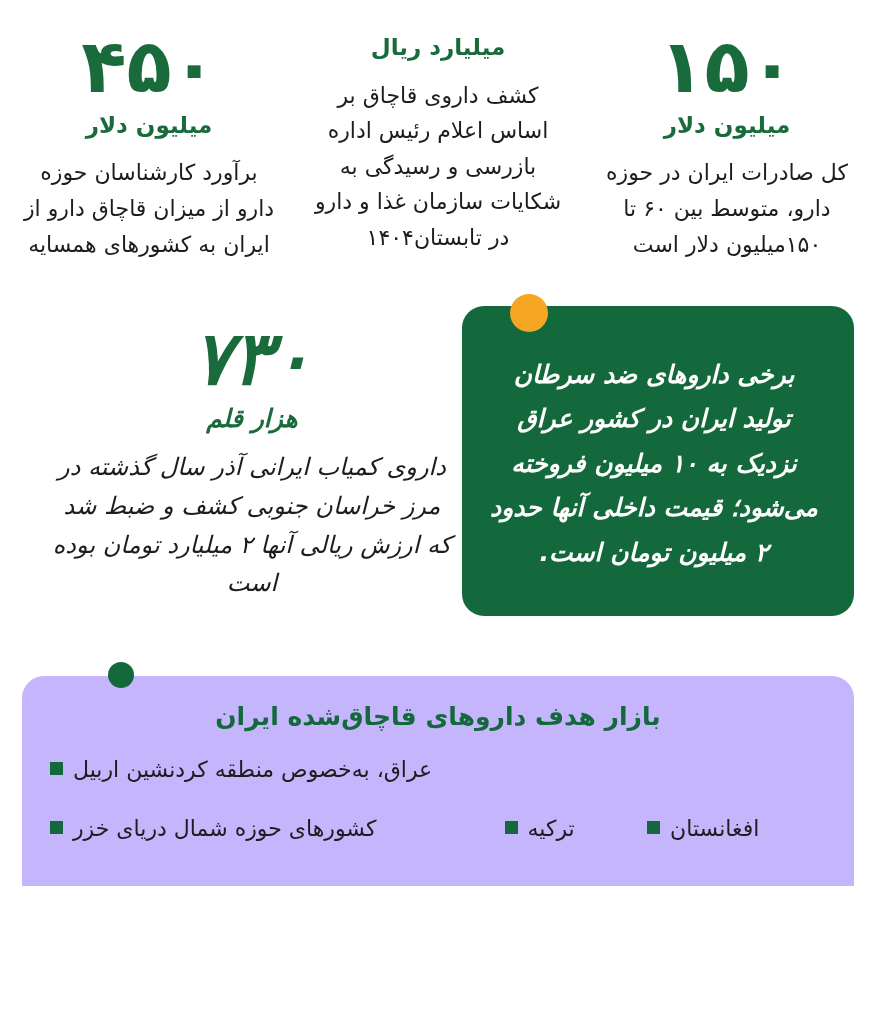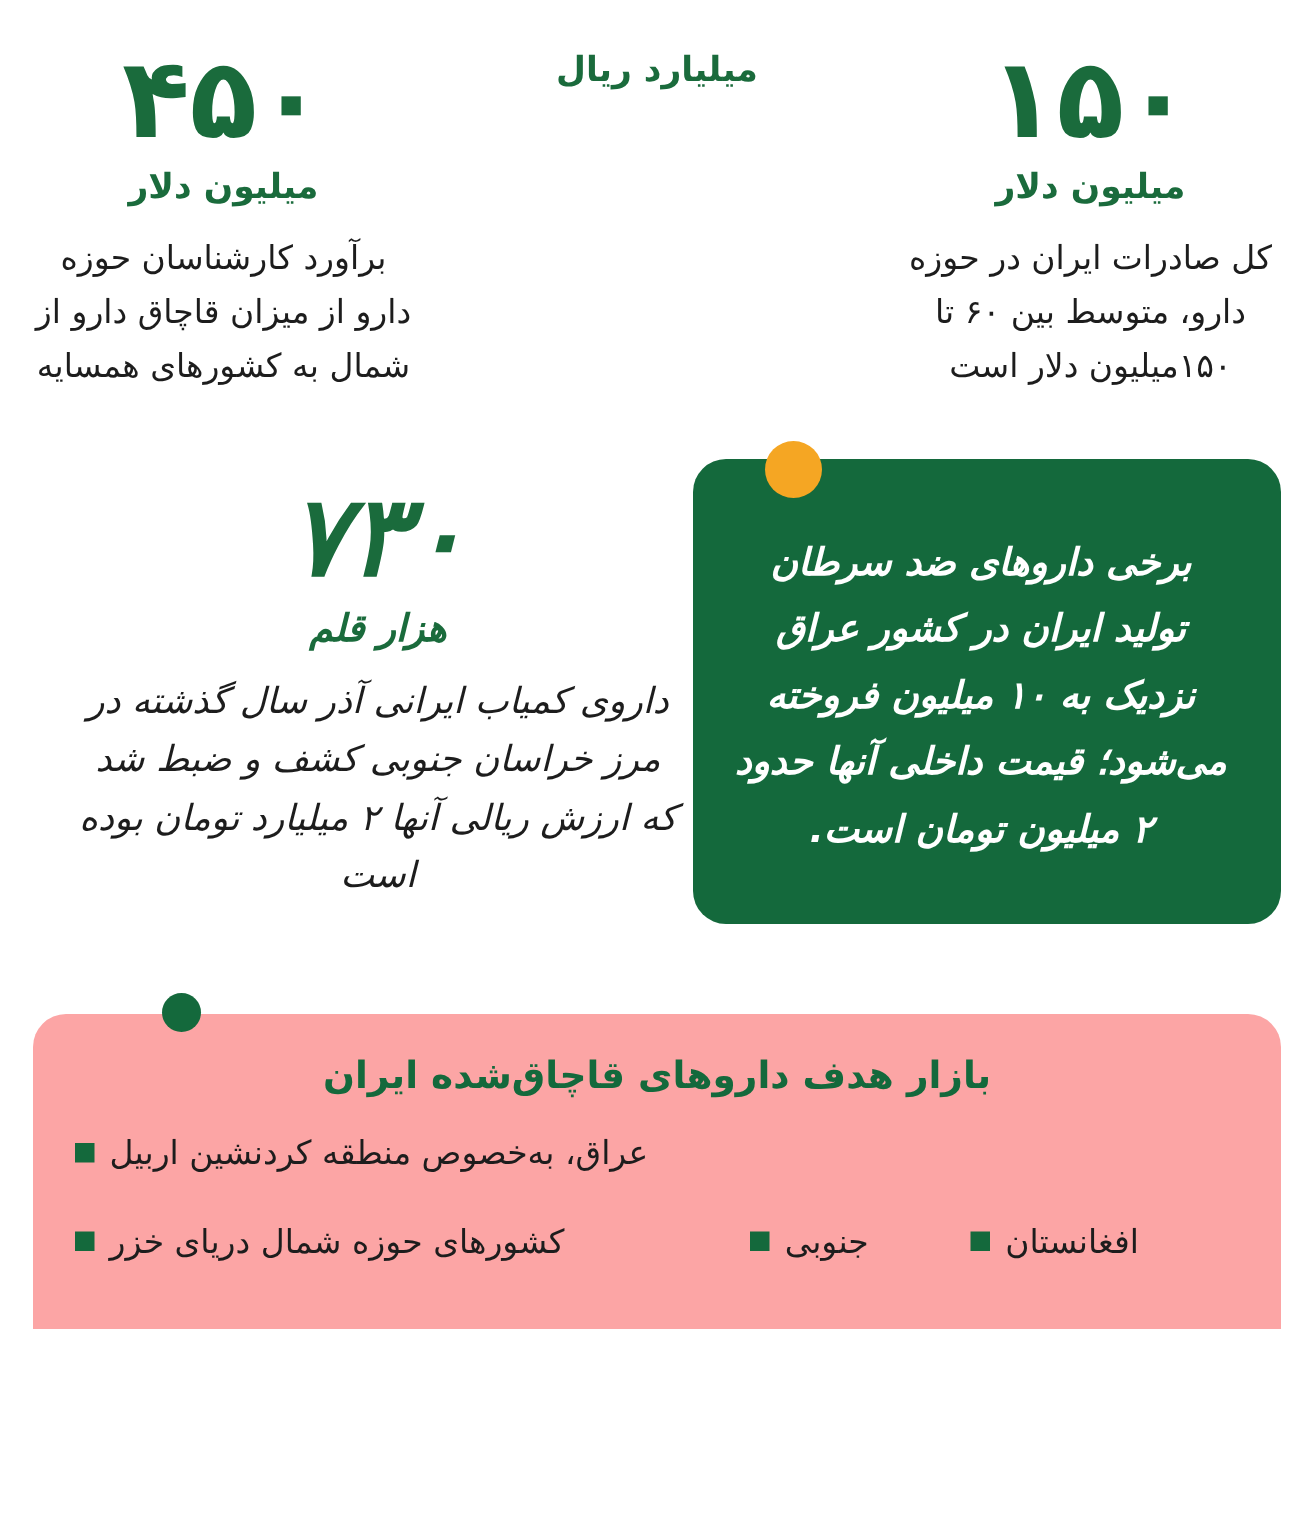--- a/index.html
+++ b/index.html
@@ -125,21 +125,21 @@
   .dot-green {
     position: absolute;
     width: 26px;
     height: 26px;
     border-radius: 50%;
     background: #14693c;
     top: -14px;
     left: 86px;
   }
   .market-panel {
-    background: #fca5a5;
+    background: #c4b5fd;
     border-radius: 22px 22px 0 0;
     padding: 26px 28px 30px 28px;
     box-sizing: border-box;
     min-height: 210px;
   }
   .market-title {
     color: #14693c;
     font-size: 25px;
     font-weight: 700;
     text-align: center;
@@ -185,25 +185,26 @@
 </head>
 <body>
 
 <div class="infographic">
 
   <div class="stats-row">
 
     <div class="stat-col col-right">
       <div class="stat-number">۴۵۰</div>
       <div class="stat-unit">میلیون دلار</div>
-      <div class="stat-desc">برآورد کارشناسان حوزه دارو از میزان قاچاق دارو از شمال به کشورهای همسایه</div>
+      <div class="stat-desc">برآورد کارشناسان حوزه دارو از میزان قاچاق دارو از ایران به کشورهای همسایه</div>
     </div>
 
     <div class="stat-col col-mid">
       <div class="stat-unit">میلیارد ریال</div>
+      <div class="stat-desc">کشف داروی قاچاق بر اساس اعلام رئیس اداره بازرسی و رسیدگی به شکایات سازمان غذا و دارو در تابستان۱۴۰۴</div>
     </div>
 
     <div class="stat-col col-left">
       <div class="stat-number">۱۵۰</div>
       <div class="stat-unit">میلیون دلار</div>
       <div class="stat-desc">کل صادرات ایران در حوزه دارو، متوسط بین ۶۰ تا ۱۵۰میلیون دلار است</div>
     </div>
 
   </div>
 
@@ -233,21 +234,21 @@
         <div class="market-line line-1">
           <div class="market-item">
             <span class="bullet-square"></span>
             <span>افغانستان</span>
           </div>
         </div>
 
         <div class="market-line line-2">
           <div class="market-item">
             <span class="bullet-square"></span>
-            <span>جنوبی</span>
+            <span>ترکیه</span>
           </div>
         </div>
 
         <div class="market-line line-3">
           <div class="market-item">
             <span class="bullet-square"></span>
             <span>عراق، به‌خصوص منطقه کردنشین اربیل</span>
           </div>
           <div class="market-item">
             <span class="bullet-square"></span>

